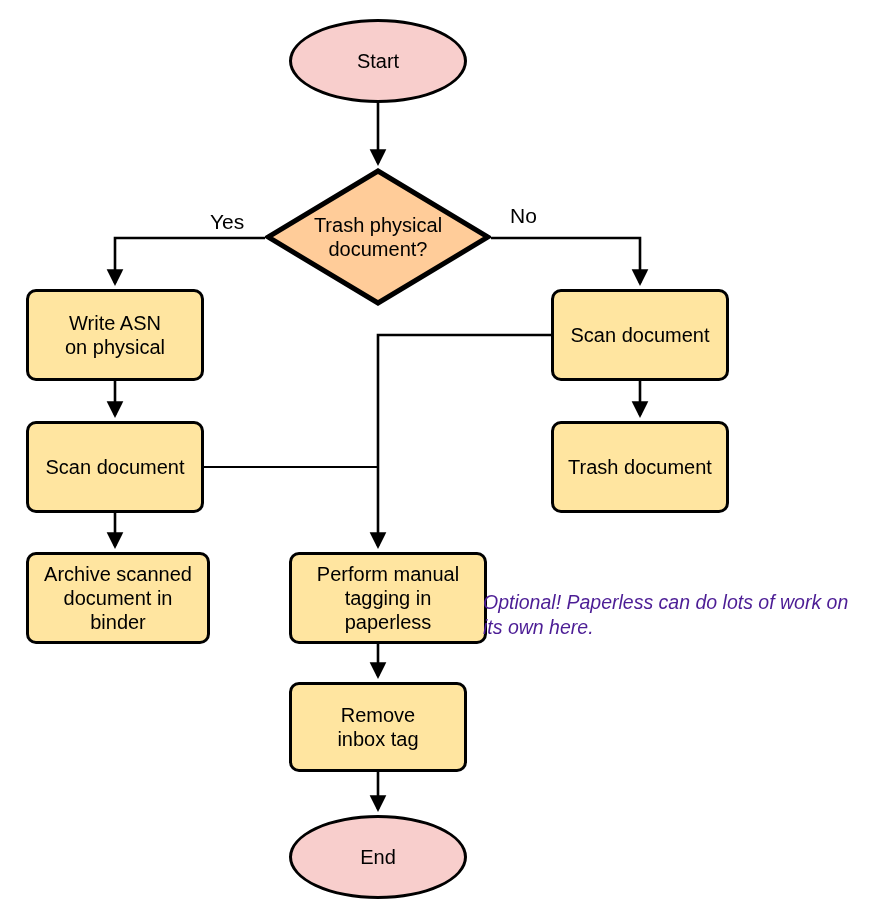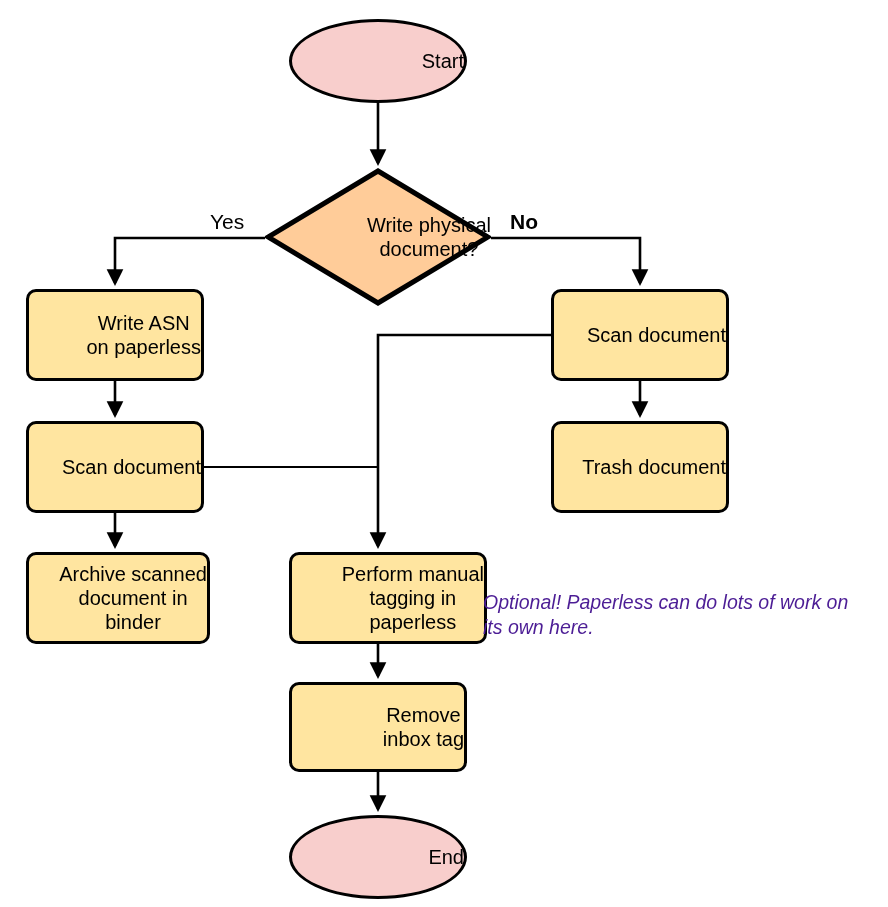--- a/index.html
+++ b/index.html
@@ -25,21 +25,21 @@
     left: 0; top: 0;
     width: 888px;
     height: 907px;
     pointer-events: none;
   }
   .node {
     position: absolute;
     box-sizing: border-box;
     display: flex;
     align-items: center;
-    justify-content: flex-end;
+    justify-content: center;
     text-align: center;
     color: #000000;
     font-size: 20px;
     line-height: 24px;
     white-space: pre-line;
   }
   .node-process {
     border: 3px solid #000000;
     border-radius: 10px;
   }
@@ -113,27 +113,27 @@
   </svg>
 
   <div class="node node-terminal" style="left:289px; top:19px; width:178px; height:84px; background:#f8cecc;">
     <span>Start</span>
   </div>
 
   <div class="node node-decision" style="left:265px; top:168px; width:226px; height:138px;">
     <svg class="diamond-shape" viewBox="0 0 226 138" preserveAspectRatio="none" xmlns="http://www.w3.org/2000/svg">
       <polygon points="113,3 223,69 113,135 3,69" fill="#ffcc99" stroke="#000000" stroke-width="5" stroke-linejoin="miter"></polygon>
     </svg>
-    <span class="decision-label">Write physical
+    <span class="decision-label">Trash physical
 document?</span>
   </div>
 
   <div class="node node-process" style="left:26px; top:289px; width:178px; height:92px; background:#ffe5a0;">
     <span>Write ASN
-on paperless</span>
+on physical</span>
   </div>
 
   <div class="node node-process" style="left:26px; top:421px; width:178px; height:92px; background:#ffe5a0;">
     <span>Scan document</span>
   </div>
 
   <div class="node node-process" style="left:26px; top:552px; width:184px; height:92px; background:#ffe5a0;">
     <span>Archive scanned
 document in
 binder</span>
@@ -157,18 +157,18 @@
     <span>End</span>
   </div>
 
   <div class="node node-process" style="left:289px; top:682px; width:178px; height:90px; background:#ffe5a0;">
     <span>Remove
 inbox tag</span>
   </div>
 
   <div class="edge-label" style="left:210px; top:210px;">Yes</div>
 
-  <div class="edge-label" style="left:510px; top:210px;font-weight:bold;">No</div>
+  <div class="edge-label" style="left:510px; top:204px;">No</div>
 
   <div class="note" style="left:483px; top:590px; width:400px;">Optional! Paperless can do lots of work on
 its own here.</div>
 
 </div>
 
 </body></html>

